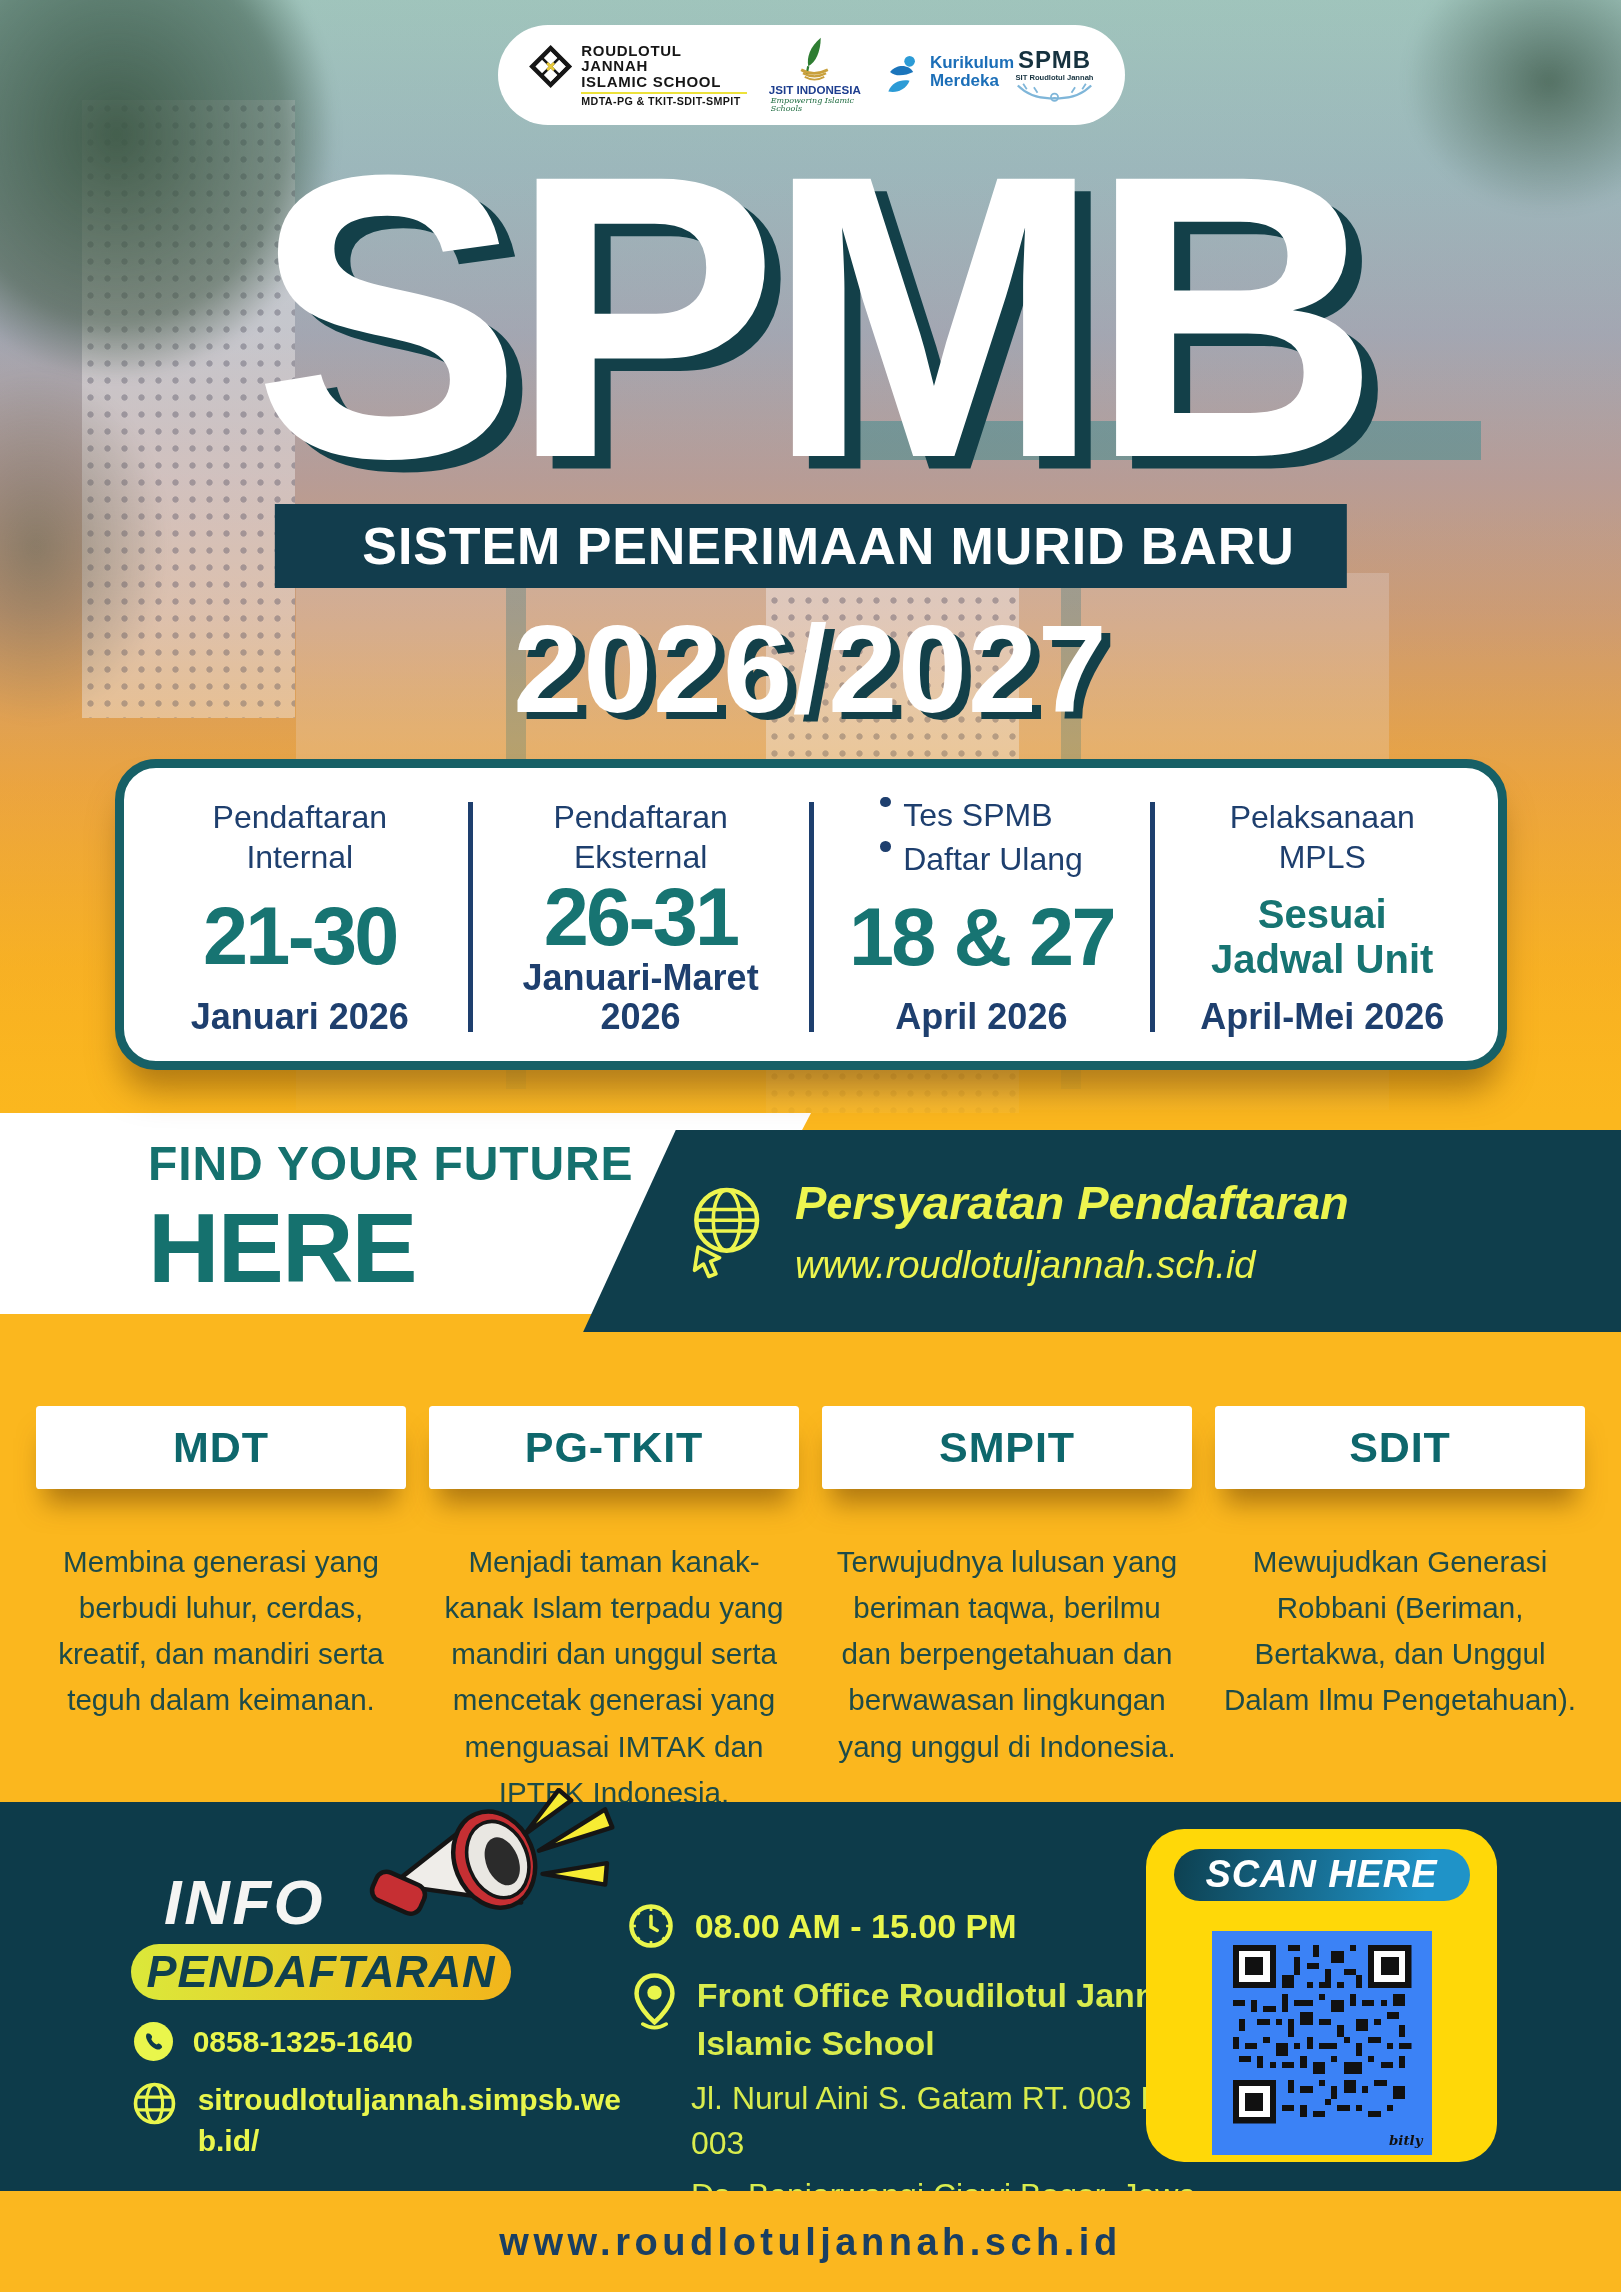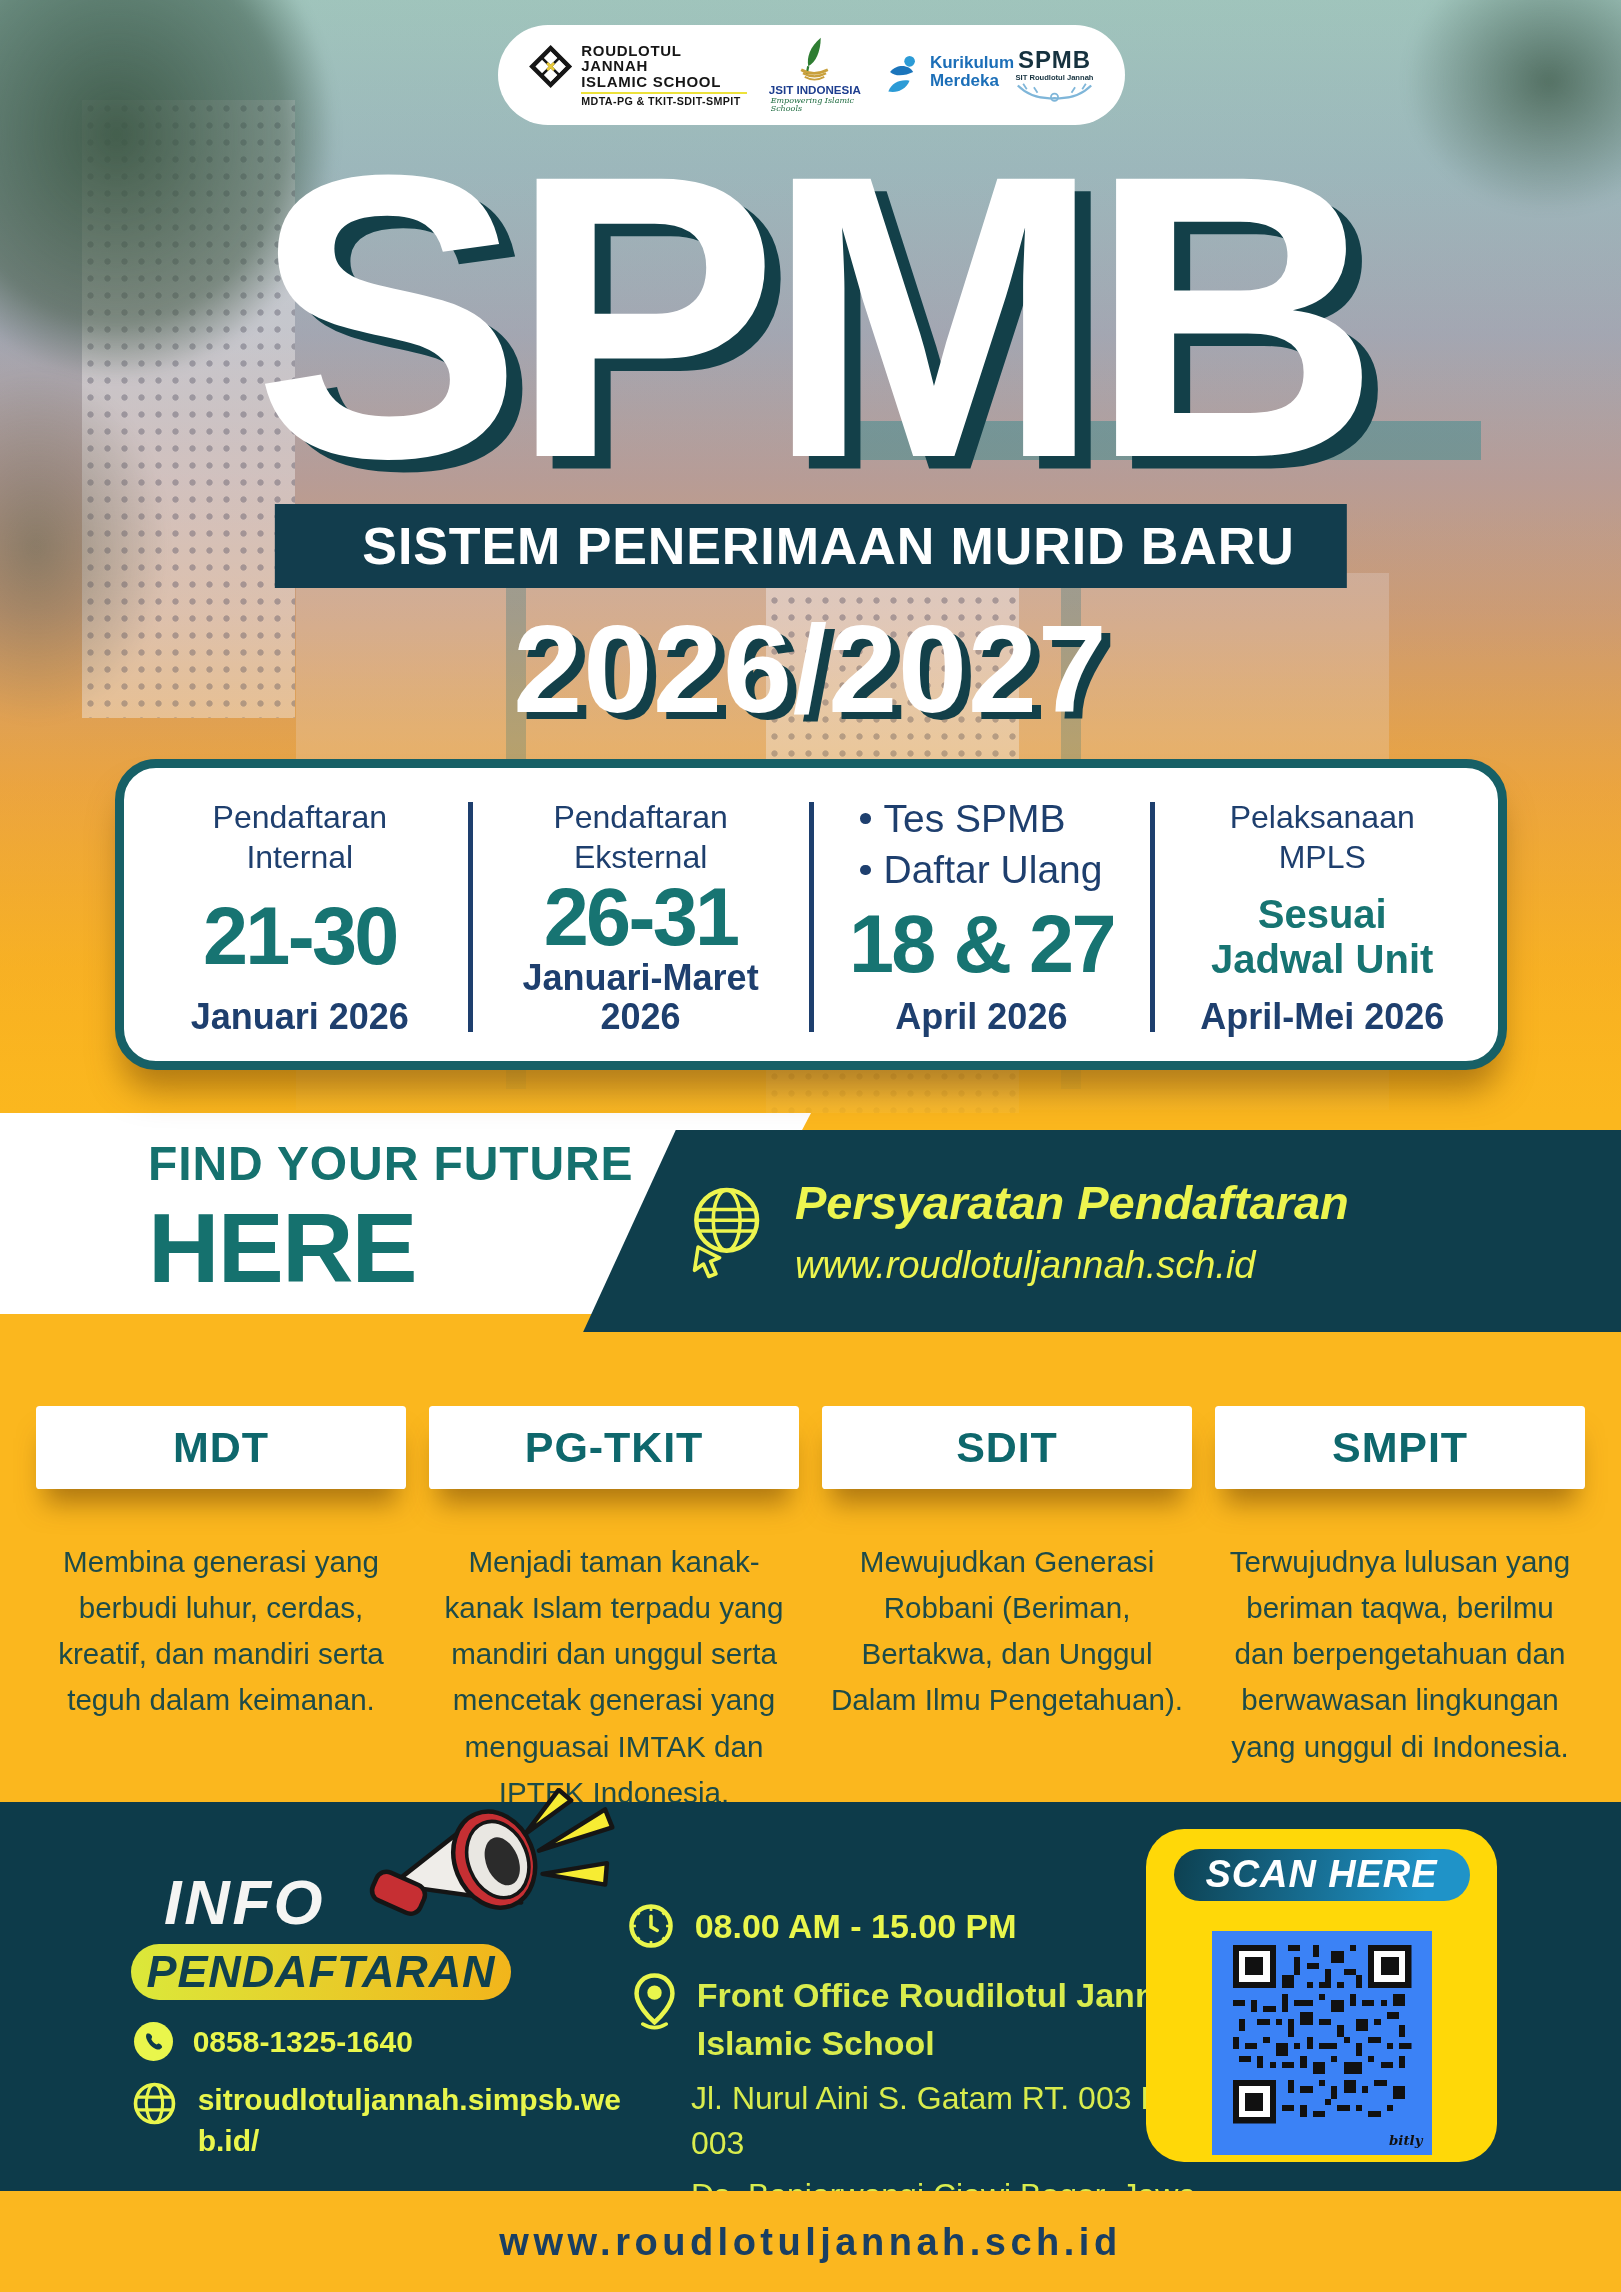--- a/index.html
+++ b/index.html
@@ -65,21 +65,21 @@
     box-shadow:0 27px 32px -7.2px rgba(110,65,5,.5);
     display:grid;grid-template-columns:1fr 1fr 1fr 1fr;padding:21.5px 5.4px;}
   .scol{position:relative;display:flex;flex-direction:column;align-items:center;
     justify-content:space-between;text-align:center;padding:7.2px 14.3px;}
   .scol+.scol::before{content:"";position:absolute;left:-1.8px;top:12.5px;bottom:12.5px;width:4.5px;background:#1E3F6E;}
   .slabel{color:#1E3F6E;font-size:32px;font-weight:500;line-height:1.25;white-space:pre-line;}
   .svalue{color:#177472;font-size:81px;font-weight:700;letter-spacing:-2.7px;line-height:1;}
   .svalue.small{font-size:40px;letter-spacing:0;line-height:1.12;white-space:pre-line;}
   .sfoot{color:#1E3F6E;font-size:36px;font-weight:700;line-height:1.1;white-space:pre-line;}
   .sbullets{display:flex;flex-direction:column;gap:7.2px;align-items:flex-start;}
-  .sbullet{display:flex;align-items:center;gap:12.5px;color:#1E3F6E;font-size:39px;font-weight:500;}
+  .sbullet{display:flex;align-items:flex-start;gap:12.5px;color:#1E3F6E;font-size:32px;font-weight:500;}
   .dot{width:10.7px;height:10.7px;border-radius:50%;background:#1E3F6E;flex:0 0 auto;}
 
   
   .band-white{position:absolute;left:0;top:1113px;width:811px;height:201px;background:#fff;z-index:3;
     clip-path:polygon(0 0,100% 0,87% 100%,0 100%);padding:23px 0 0 148px;box-sizing:border-box;}
   .fyf1{color:#15716E;font-size:48px;font-weight:700;letter-spacing:0.9px;}
   .fyf2{color:#15716E;font-size:99px;font-weight:700;letter-spacing:-1.8px;line-height:1;margin-top:7.2px;}
   .band-dark{position:absolute;left:580px;top:1130px;width:1041px;height:202px;background:#0F3E4C;z-index:4;
     clip-path:polygon(9.2% 0,100% 0,100% 100%,0.3% 100%);
     display:flex;align-items:center;gap:27px;padding-left:100px;box-sizing:border-box;font-style:italic;}
@@ -261,26 +261,26 @@
   <div class="cards">
     <div>
       <div class="card-head">MDT</div>
       <div class="card-body">Membina generasi yang berbudi luhur, cerdas, kreatif, dan mandiri serta teguh dalam keimanan.</div>
     </div>
     <div>
       <div class="card-head">PG-TKIT</div>
       <div class="card-body">Menjadi taman kanak-kanak Islam terpadu yang mandiri dan unggul serta mencetak generasi yang menguasai IMTAK dan IPTEK Indonesia.</div>
     </div>
     <div>
+      <div class="card-head">SMPIT</div>
+      <div class="card-body">Terwujudnya lulusan yang beriman taqwa, berilmu dan berpengetahuan dan berwawasan lingkungan yang unggul di Indonesia.</div>
+    </div>
+    <div>
       <div class="card-head">SDIT</div>
       <div class="card-body">Mewujudkan Generasi Robbani (Beriman, Bertakwa, dan Unggul Dalam Ilmu Pengetahuan).</div>
-    </div>
-    <div>
-      <div class="card-head">SMPIT</div>
-      <div class="card-body">Terwujudnya lulusan yang beriman taqwa, berilmu dan berpengetahuan dan berwawasan lingkungan yang unggul di Indonesia.</div>
     </div>
   </div>
 
   <div class="info">
     <div class="info-title">INFO</div>
 
     <svg class="mega" width="278" height="170" viewBox="0 0 310 190">
       <polygon points="206,52 244,2 258,14" fill="#F7EC33" stroke="#151515" stroke-width="5" stroke-linejoin="round"></polygon>
       <polygon points="222,70 296,24 304,44" fill="#F7EC33" stroke="#151515" stroke-width="5" stroke-linejoin="round"></polygon>
       <polygon points="226,96 298,84 296,108" fill="#F7EC33" stroke="#151515" stroke-width="5" stroke-linejoin="round"></polygon>

